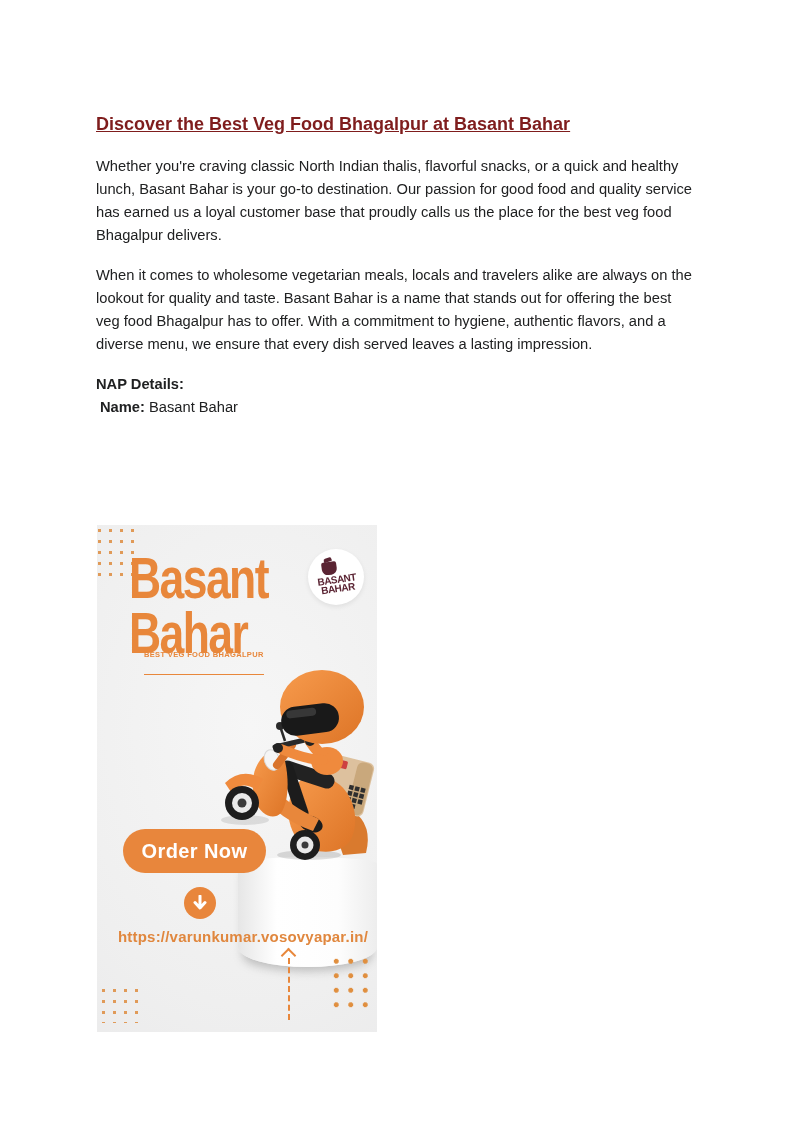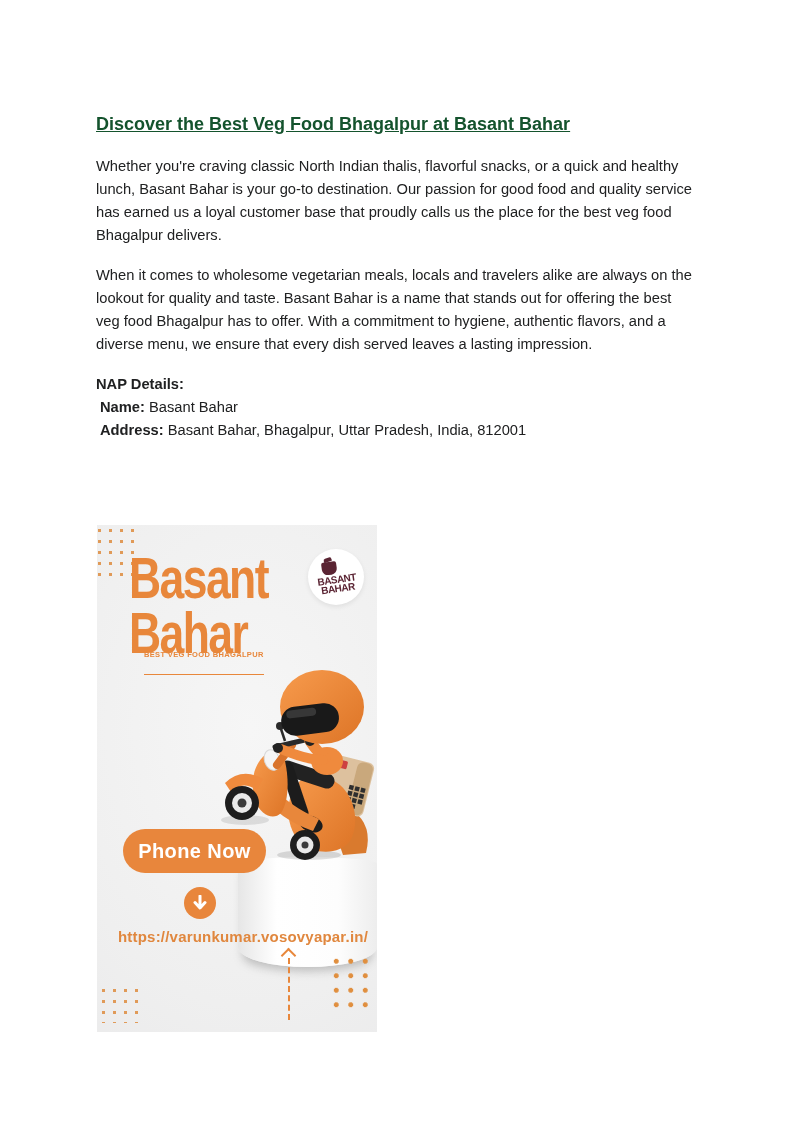--- a/index.html
+++ b/index.html
@@ -5,21 +5,21 @@
   * { margin:0; padding:0; box-sizing:border-box; }
   html,body { background:#fff; }
   body {
     width:795px; height:1123px; position:relative; overflow:hidden;
     font-family:"Liberation Sans", sans-serif; color:#202122;
   }
   .doc { position:absolute; left:96px; top:112px; width:603px; }
 
   .doc-heading {
     font-size:18px; font-weight:bold; line-height:24px;
-    color:#14532d; text-decoration:underline; margin-bottom:19px; display:inline-block;
+    color:#7f1d1d; text-decoration:underline; margin-bottom:19px; display:inline-block;
   }
   .doc p.body-par { font-size:14.7px; line-height:23px; margin-bottom:17px; }
   .nap { font-size:14.7px; line-height:23px; margin-bottom:8px; }
   .nap .nap-line { padding-left:4px; }
   .nap b { font-weight:bold; }
   .email-link { color:#1155cc; text-decoration:underline; cursor:pointer; }
 
   
   .poster {
     position:absolute; left:97px; top:525px; width:280px; height:507px;
@@ -100,21 +100,20 @@
 </head>
 <body>
 
 <div class="doc">
   <a class="doc-heading">Discover the Best Veg Food Bhagalpur at Basant Bahar</a>
   <p class="body-par">Whether you're craving classic North Indian thalis, flavorful snacks, or a quick and healthy lunch, Basant Bahar is your go-to destination. Our passion for good food and quality service has earned us a loyal customer base that proudly calls us the place for the best veg food Bhagalpur delivers.</p>
   <p class="body-par">When it comes to wholesome vegetarian meals, locals and travelers alike are always on the lookout for quality and taste. Basant Bahar is a name that stands out for offering the best veg food Bhagalpur has to offer. With a commitment to hygiene, authentic flavors, and a diverse menu, we ensure that every dish served leaves a lasting impression.</p>
   <div class="nap">
     <div><b>NAP Details:</b></div>
     <div class="nap-line"><b>Name:</b><span> Basant Bahar</span></div>
-    <div class="nap-line"><b>Address:</b><span> Basant Bahar, Bhagalpur, Uttar Pradesh, India, 812001</span></div>
   </div>
 </div>
 
 <div class="poster">
   <div class="dots dots-small" style="left:-3px; top:0px; width:46px; height:55px;"></div>
 
   <div class="poster-title">
     <div>Basant</div>
     <div>Bahar</div>
   </div>
@@ -198,21 +197,21 @@
       <path d="M108,97 C95,97 80,92 66,86" stroke="#ef8a3d" stroke-width="10" stroke-linecap="round" fill="none"></path>
       <circle cx="95" cy="78" r="5" fill="#222"></circle>
       <circle cx="63" cy="85" r="5" fill="#222"></circle>
 
       <ellipse cx="107" cy="44" rx="42" ry="37" fill="url(#gOr)"></ellipse>
       <rect x="66" y="42" width="58" height="29" rx="14.5" transform="rotate(-7 95 56)" fill="#191919"></rect>
       <rect x="72" y="45" width="30" height="8" rx="4" transform="rotate(-7 95 56)" fill="#3d3d3d" opacity="0.85"></rect>
     </svg>
   </div>
 
-  <button class="order-btn">Phone Now</button>
+  <button class="order-btn">Order Now</button>
 
   <div class="down-circle">
     <svg width="14" height="16" viewBox="0 0 14 16">
       <path d="M7 1 L7 11 M2 7.5 L7 13 L12 7.5" stroke="#ffffff" stroke-width="3" stroke-linecap="round" stroke-linejoin="round" fill="none"></path>
     </svg>
   </div>
 
   <div class="poster-url">https://varunkumar.vosovyapar.in/</div>
 
   <div class="dash-arrow">

